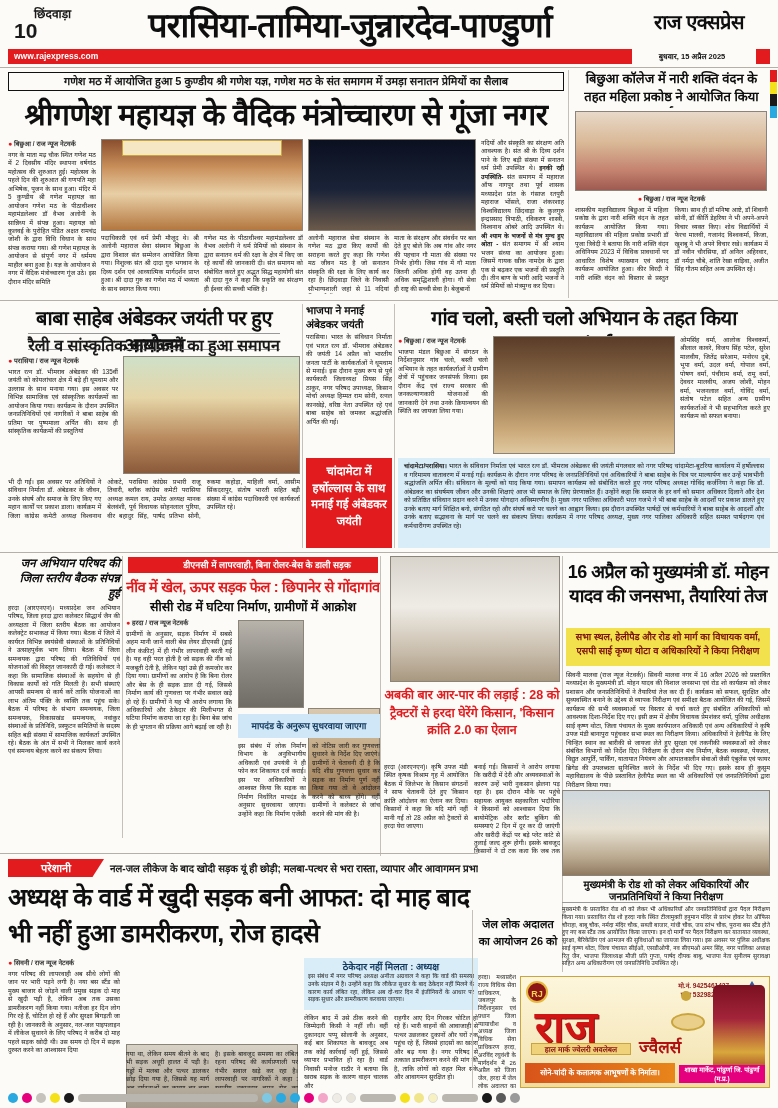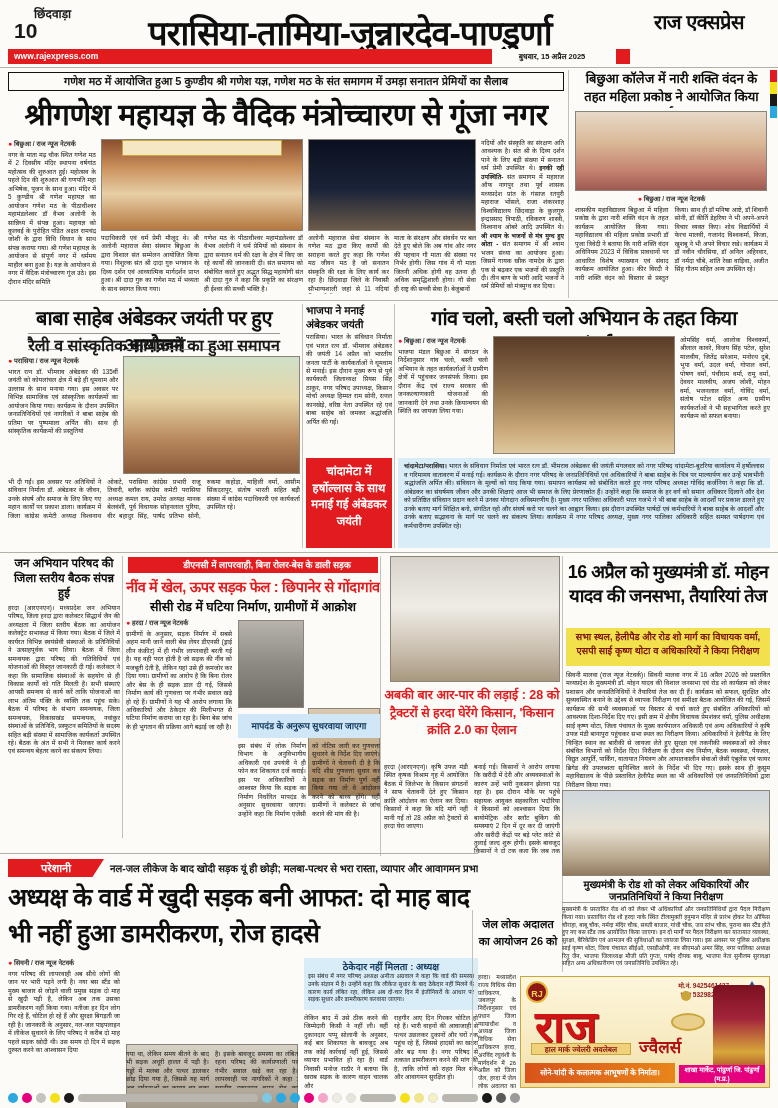--- a/index.html
+++ b/index.html
@@ -30,23 +30,23 @@
   .dotc { width:10px; height:10px; border-radius:50%; }
   .barc { height:8px; border-radius:4px; background:#b9b6b0; }
 </style>
 </head>
 <body>
 
 <div class="page">
 
   <div class="abs" style="left:10px;top:5px;font-size:12px;font-weight:800;margin-left:24px;">छिंदवाड़ा</div>
   <div class="abs" style="left:14px;top:19px;font-size:21px;font-weight:800;">10</div>
-  <div class="abs head-black" style="left:70px;top:9px;width:560px;font-size:34px;text-align:center;letter-spacing:-1px;">परासिया-तामिया-जुन्नारदेव-पाण्डुर्णा</div>
+  <div class="abs head-black" style="left:70px;top:1px;width:560px;font-size:34px;text-align:center;letter-spacing:-1px;">परासिया-तामिया-जुन्नारदेव-पाण्डुर्णा</div>
   <div class="abs head-black" style="left:628px;top:8px;width:142px;font-size:20px;text-align:center;letter-spacing:-0.5px;">राज एक्सप्रेस</div>
-  <div class="abs" style="left:8px;top:49px;width:622px;height:15px;display:flex;align-items:stretch;">
+  <div class="abs" style="left:8px;top:49px;width:762px;height:15px;display:flex;align-items:stretch;">
     <div style="flex:1;background:#e21b1e;color:#fff;font-size:8.5px;font-weight:bold;line-height:15px;padding-left:6px;">www.rajexpress.com</div>
     <div style="width:120px;background:#fcfbf7;color:#111;font-size:7.5px;font-weight:bold;line-height:15px;text-align:center;">बुधवार, 15 अप्रैल 2025</div>
     <div style="width:14px;background:#e21b1e;margin-left:4px;"></div>
   </div>
   <div class="hline" style="left:0;top:67px;width:778px;"></div>
 
   <div class="abs" style="left:770px;top:70px;width:7px;height:60px;">
     <div style="height:12px;background:#e21b1e;"></div>
     <div style="height:12px;background:#f5e11a;"></div>
     <div style="height:12px;background:#1a1a1a;"></div>
@@ -124,21 +124,21 @@
 
   <div class="abs" style="left:306px;top:458px;width:86px;height:90px;background:#e21b1e;color:#fff;font-size:11.5px;font-weight:800;text-align:center;line-height:1.45;padding:5px 3px;">चांदामेटा में हर्षोल्लास के साथ मनाई गई अंबेडकर जयंती</div>
   <div class="abs bt" style="left:398px;top:458px;width:372px;height:90px;background:#d9edf8;padding:4px 6px;font-size:6.4px;">
     <b>चांदामेटा/परासिया।</b>
     <span>भारत के संविधान निर्माता एवं भारत रत्न डॉ. भीमराव अंबेडकर की जयंती मंगलवार को नगर परिषद चांदामेटा-बुटरिया कार्यालय में हर्षोल्लास व गरिमामय वातावरण में मनाई गई। कार्यक्रम के दौरान नगर परिषद के जनप्रतिनिधियों एवं अधिकारियों ने बाबा साहेब के चित्र पर माल्यार्पण कर उन्हें भावभीनी श्रद्धांजलि अर्पित की। संविधान के मूल्यों को याद किया गया। समापन कार्यक्रम को संबोधित करते हुए नगर परिषद अध्यक्ष गोविंद कर्जनिया ने कहा कि डॉ. अंबेडकर का संघर्षमय जीवन और उनकी शिक्षाएं आज भी समाज के लिए प्रेरणास्रोत हैं। उन्होंने कहा कि समाज के हर वर्ग को समान अधिकार दिलाने और देश को प्रतिष्ठित संविधान प्रदान करने में उनका योगदान अविस्मरणीय है। मुख्य नगर पालिका अधिकारी भरत गजभे ने भी बाबा साहेब के आदर्शों पर प्रकाश डालते हुए उनके बताए मार्ग शिक्षित बनो, संगठित रहो और संघर्ष करो पर चलने का आह्वान किया। इस दौरान उपस्थित पार्षदों एवं कर्मचारियों ने बाबा साहेब के आदर्शों और उनके बताए सद्भावना के मार्ग पर चलने का संकल्प लिया। कार्यक्रम में नगर परिषद अध्यक्ष, मुख्य नगर पालिका अधिकारी सहित समस्त पार्षदगण एवं कर्मचारीगण उपस्थित रहे।</span>
   </div>
 
   <div class="hline" style="left:0;top:552px;width:778px;"></div>
 
   <div class="abs" style="left:8px;top:556px;width:112px;height:282px;">
-    <div class="head-black" style="font-size:11.5px;text-align:center;line-height:1.3;height:44px;">जन अभियान परिषद की जिला स्तरीय बैठक संपन्न हुई</div>
+    <div class="head-black" style="font-size:11.5px;text-align:right;line-height:1.3;height:44px;font-style:italic;">जन अभियान परिषद की जिला स्तरीय बैठक संपन्न हुई</div>
     <div class="bt" style="height:232px;margin-top:4px;">हरदा (आरएनएन)। मध्यप्रदेश जन अभियान परिषद, जिला हरदा द्वारा कलेक्टर सिद्धार्थ जैन की अध्यक्षता में जिला स्तरीय बैठक का आयोजन कलेक्ट्रेट सभाकक्ष में किया गया। बैठक में जिले में कार्यरत विभिन्न स्वयंसेवी संस्थाओं के प्रतिनिधियों ने उत्साहपूर्वक भाग लिया। बैठक में जिला समन्वयक द्वारा परिषद की गतिविधियों एवं योजनाओं की विस्तृत जानकारी दी गई। कलेक्टर ने कहा कि सामाजिक संस्थाओं के सहयोग से ही विकास कार्यों को गति मिलती है। सभी संस्थाएं आपसी समन्वय से कार्य करें ताकि योजनाओं का लाभ अंतिम पंक्ति के व्यक्ति तक पहुंच सके। बैठक में परिषद के संभाग समन्वयक, जिला समन्वयक, विकासखंड समन्वयक, नवांकुर संस्थाओं के प्रतिनिधि, प्रस्फुटन समितियों के सदस्य सहित बड़ी संख्या में सामाजिक कार्यकर्ता उपस्थित रहे। बैठक के अंत में सभी ने मिलकर कार्य करने एवं समन्वय बेहतर करने का संकल्प लिया।</div>
   </div>
   <div class="vline" style="left:122px;top:556px;height:282px;"></div>
 
   <div class="abs" style="left:128px;top:557px;width:250px;height:16px;background:#e21b1e;color:#fff;font-size:9px;font-weight:bold;text-align:center;line-height:16px;padding-left:28px;">डीएनसी में लापरवाही, बिना रोलर-बेस के डाली सड़क</div>
   <div class="abs red" style="left:126px;top:576px;width:254px;font-size:14.5px;font-weight:800;text-align:center;letter-spacing:-0.3px;">नींव में खेल, ऊपर सड़क फेल : छिपानेर से गोंदागांव</div>
   <div class="abs head-black" style="left:126px;top:598px;width:254px;font-size:12.5px;text-align:center;">सीसी रोड में घटिया निर्माण, ग्रामीणों  में आक्रोश</div>
   <div class="abs" style="left:126px;top:618px;width:254px;height:220px;">
     <div class="abs" style="left:0;top:0;width:106px;height:220px;">
       <div class="byline"><span class="dot">●</span> <span>हरदा / राज न्यूज नेटवर्क</span></div>

